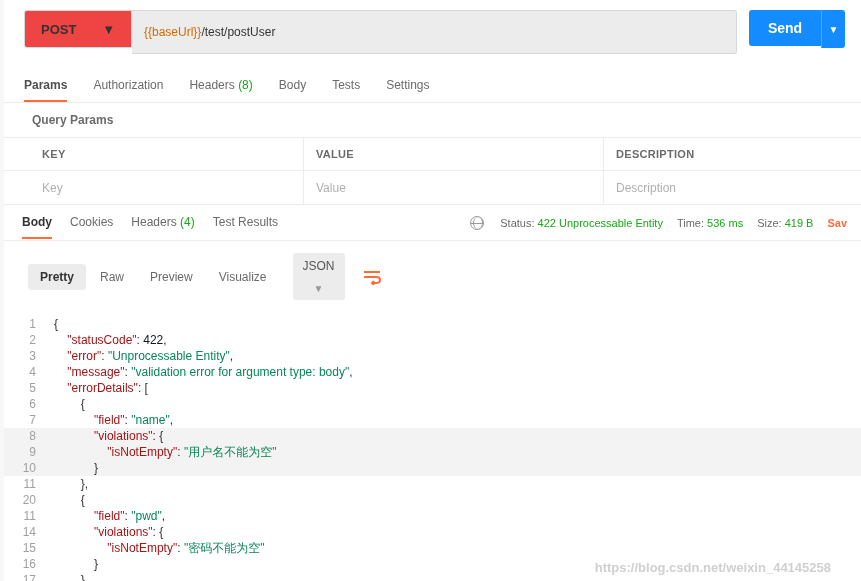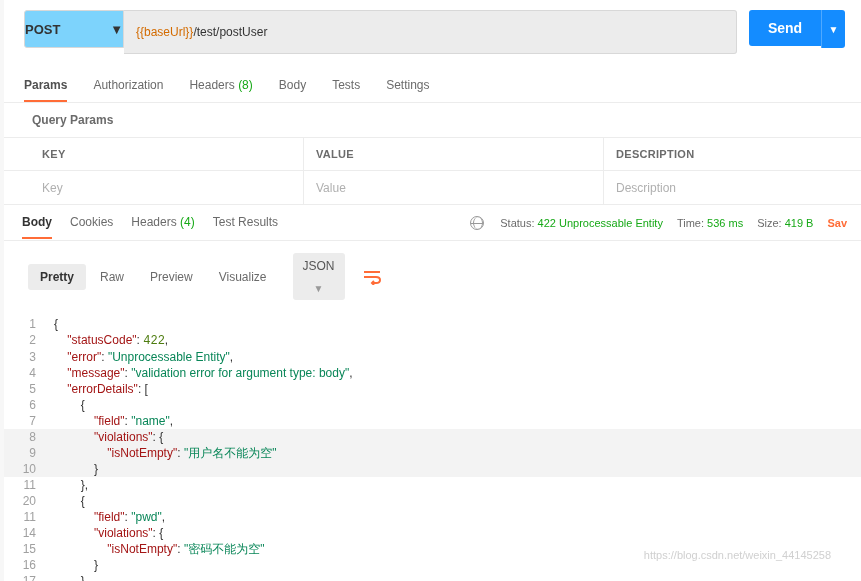--- a/index.html
+++ b/index.html
@@ -1,21 +1,21 @@
 <!DOCTYPE html>
 <html><head>
 <meta charset="utf-8">
 <style>
 * { margin: 0; padding: 0; box-sizing: border-box; font-family: -apple-system, BlinkMacSystemFont, "Segoe UI", Arial, sans-serif; }
 body { background: #f7f7f7; font-size: 12px; color: #505050; }
 .container { background: #fff; width: 861px; height: 581px; overflow: hidden; margin-left: 4px; }
 
 
 .request-bar { display: flex; gap: 6px; padding: 10px 20px 10px 20px; }
-.method-select { display: flex; align-items: center; justify-content: space-between; width: 100px; height: 38px; background: #7dd3fc; border: 1px solid #d8d8d8; border-radius: 3px 0 0 3px; padding: 0 0; cursor: pointer; }
+.method-select { display: flex; align-items: center; justify-content: space-between; width: 108px; height: 38px; background: #ef4444; border: 1px solid #d8d8d8; border-radius: 3px 0 0 3px; padding: 0 16px; cursor: pointer; }
 .method-select span { font-weight: 600; color: #333; font-size: 13px; }
 .chev { font-size: 10px; color: #999; }
 .url-input { flex: 1; height: 44px; background: #ececec; border: 1px solid #d8d8d8; border-left: none; border-radius: 0 3px 3px 0; display: flex; align-items: center; padding: 0 12px; font-family: Menlo, Consolas, monospace; font-size: 12px; margin-left: -6px; }
 .url-var { color: #d36b00; }
 .url-rest { color: #333; }
 .send-group { display: flex; margin-left: 6px; }
 .send-btn { background: #148cff; color: #fff; border: none; height: 36px; width: 72px; font-size: 14px; font-weight: 600; border-radius: 3px 0 0 3px; cursor: pointer; }
 .send-chev { background: #148cff; border-left: 1px solid rgba(255,255,255,0.25); color: #fff; height: 38px; width: 24px; display: flex; align-items: center; justify-content: center; font-size: 10px; border-radius: 0 3px 3px 0; cursor: pointer; }
 
 
@@ -55,24 +55,24 @@
 .wrap-svg { fill: none; stroke: #ff6c37; stroke-width: 2; }
 
 
 .code-area { padding: 4px 0 4px 0; font-family: Menlo, Consolas, monospace; font-size: 12px; line-height: 16px; }
 .code-line { display: flex; }
 .gutter { width: 50px; text-align: right; padding-right: 18px; color: #a0a0a0; user-select: none; }
 .code { white-space: pre; }
 .code-line.hl { background: #f3f3f3; }
 .k { color: #a31515; } 
 .s { color: #098658; } 
-.n { color: #4d7c0f; font-family: Liberation Mono, monospace; } 
+.n { color: #0f172a; } 
 .p { color: #333; }    
 
-.watermark { position: absolute; right: 30px; bottom: 20px; font-size: 11px; color: #d0d0d0; }
+.watermark { position: absolute; right: 30px; bottom: 6px; font-size: 13px; color: #d0d0d0; font-weight: bold; }
 </style>
 </head>
 <body>
 
 <div class="container">
 
   <div class="request-bar">
     <div class="method-select">
       <span>POST</span>
       <span class="chev">▼</span>

